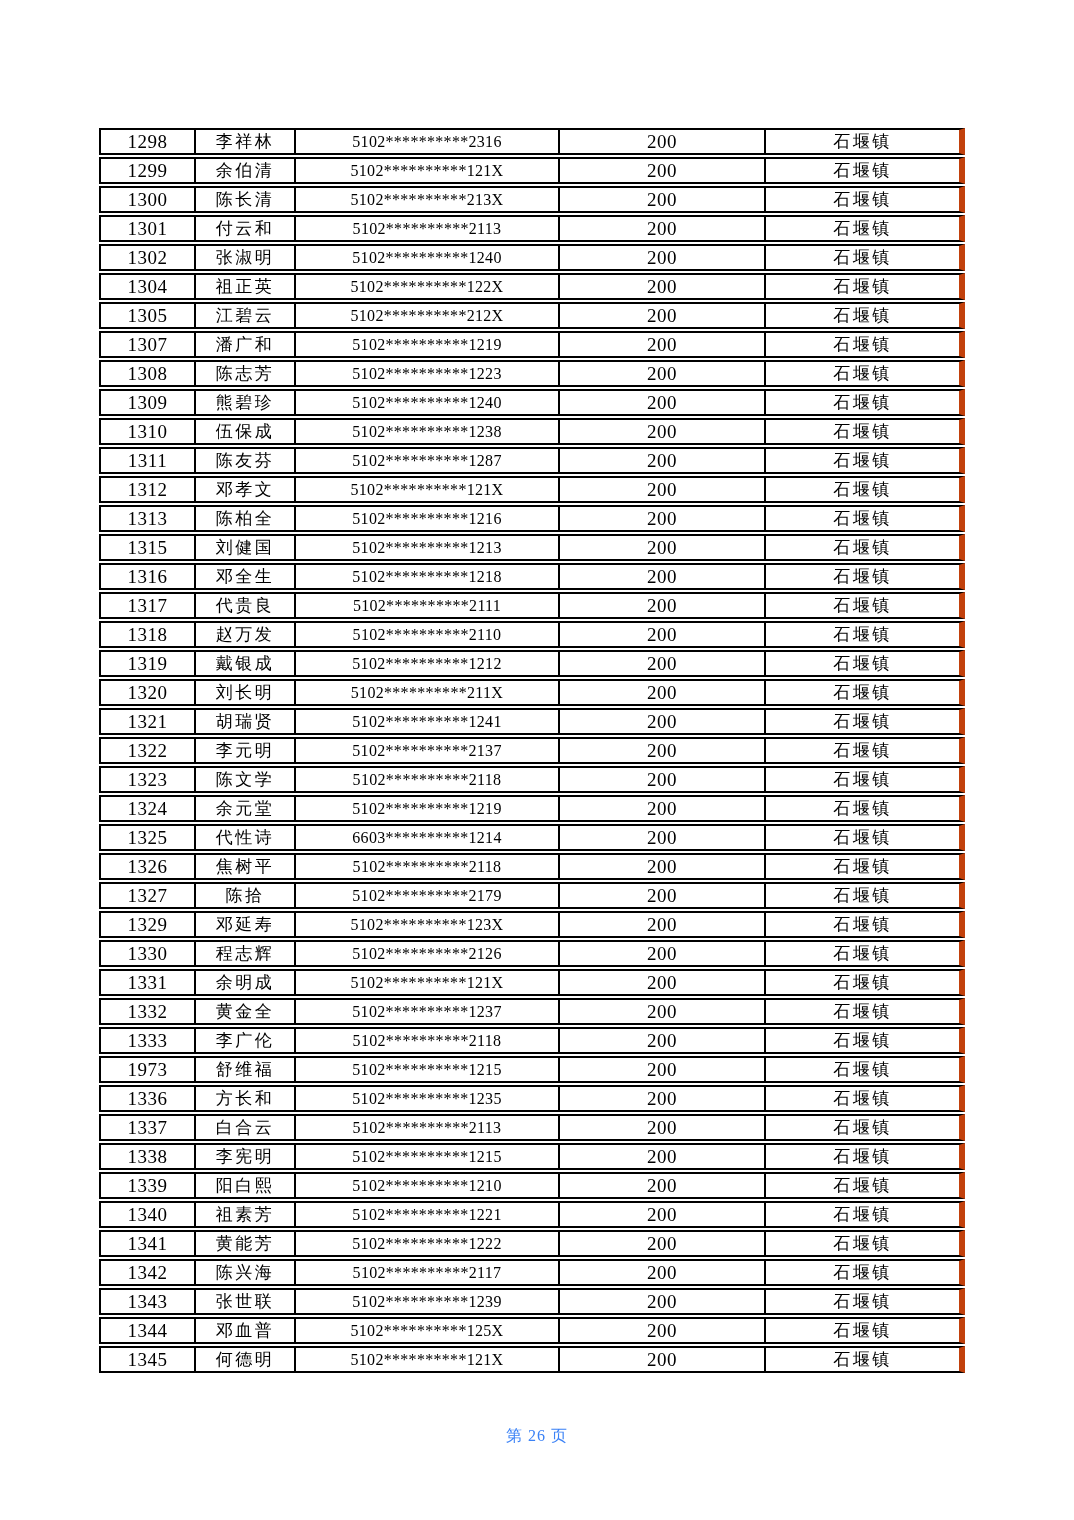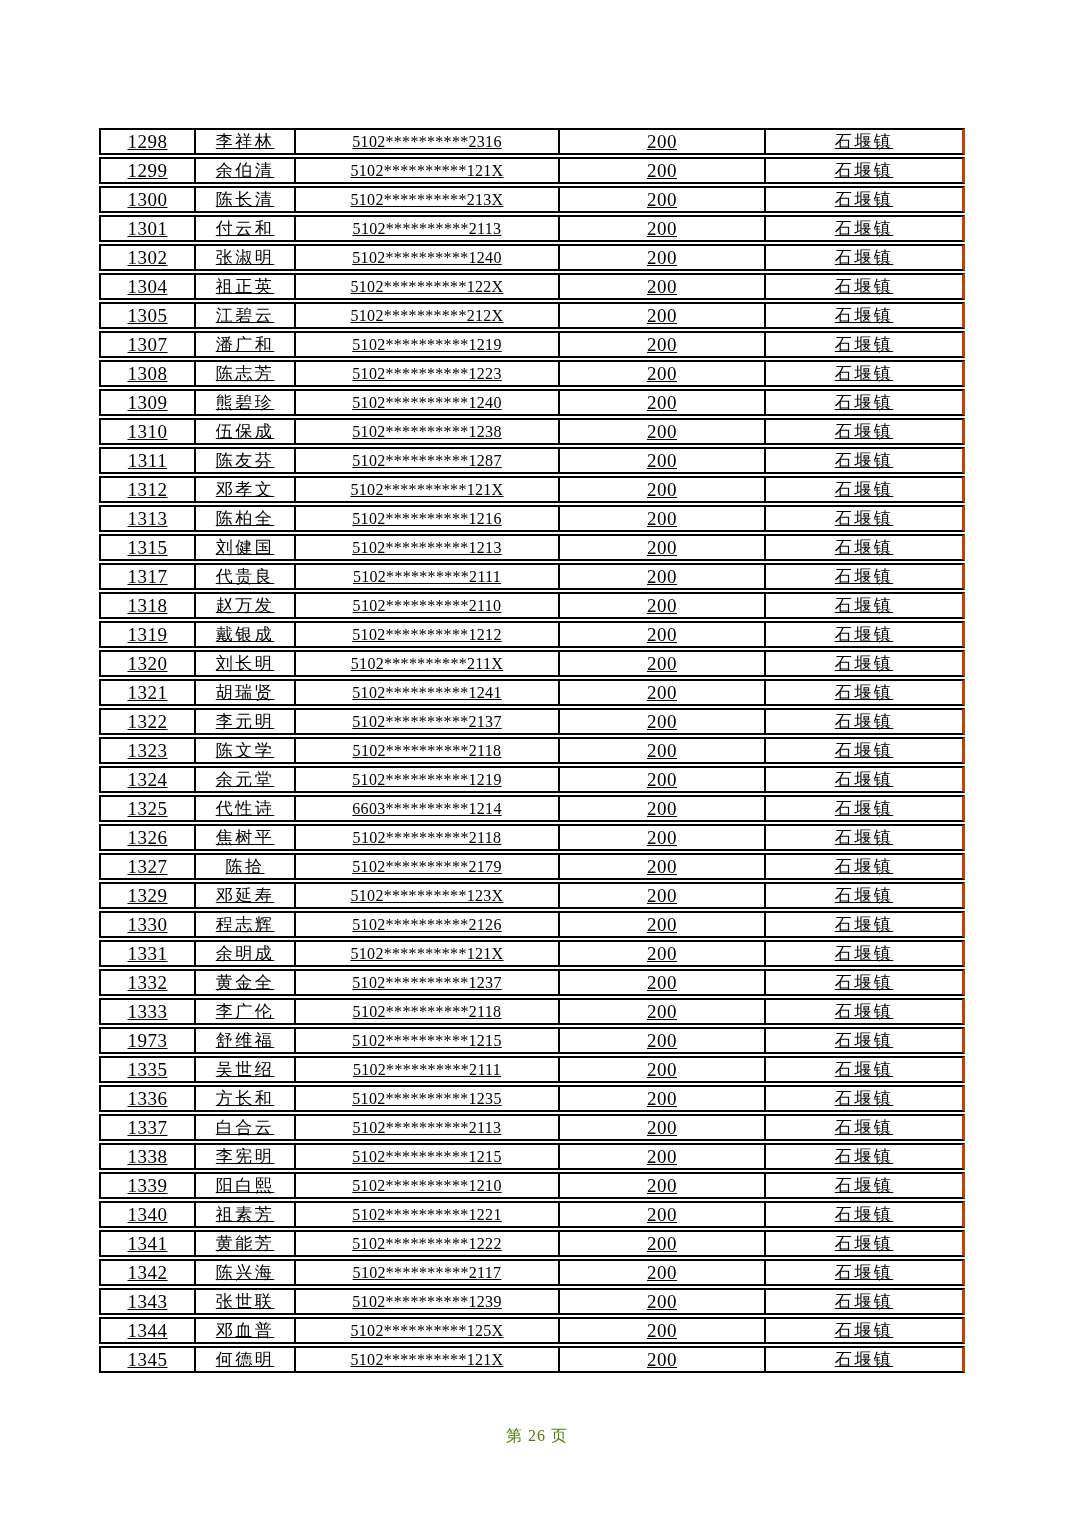--- a/index.html
+++ b/index.html
@@ -15,36 +15,35 @@
     color: #000000;
     overflow: hidden;
   }
   .doc-table {
     position: absolute;
     left: 99px;
     top: 126px;
     border-collapse: separate;
     border-spacing: 0 2px;
     table-layout: fixed;
-    text-decoration: underline;
   }
   .doc-table td {
     height: 17.9px;
     padding: 0;
     margin: 0;
     vertical-align: middle;
     text-align: center;
     border-top: 2px solid #000000;
     border-bottom: 2px solid #000000;
     border-left: 2px solid #000000;
     overflow: hidden;
     white-space: nowrap;
   }
   .doc-table td:last-child {
-    border-right: 3px solid #c2410c;
+    border-right: 6px solid #c2410c;
   }
   .col-index  { width: 95px;  }
   .col-name   { width: 100px; }
   .col-id     { width: 264px; }
   .col-amount { width: 206px; }
   .col-town   { width: 201px; }
   .cell-num {
     font-size: 19px;
     letter-spacing: 0.5px;
   }
@@ -57,21 +56,21 @@
     letter-spacing: 2.5px;
   }
   .page-footer {
     position: absolute;
     top: 1426px;
     left: 0;
     width: 100%;
     text-align: center;
     font-size: 16px;
     letter-spacing: 1px;
-    color: #4d7c0f;
+    color: #3b82f6;
   }
 </style>
 </head>
 <body>
 
 <table class="doc-table">
   <colgroup>
     <col class="col-index">
     <col class="col-name">
     <col class="col-id">
@@ -178,20 +177,27 @@
         <td class="cell-cjk">石堰镇</td>
       </tr>
       <tr>
         <td class="cell-num">1315</td>
         <td class="cell-cjk">刘健国</td>
         <td class="cell-id-text">5102**********1213</td>
         <td class="cell-num">200</td>
         <td class="cell-cjk">石堰镇</td>
       </tr>
       <tr>
+        <td class="cell-num">1316</td>
+        <td class="cell-cjk">邓全生</td>
+        <td class="cell-id-text">5102**********1218</td>
+        <td class="cell-num">200</td>
+        <td class="cell-cjk">石堰镇</td>
+      </tr>
+      <tr>
         <td class="cell-num">1317</td>
         <td class="cell-cjk">代贵良</td>
         <td class="cell-id-text">5102**********2111</td>
         <td class="cell-num">200</td>
         <td class="cell-cjk">石堰镇</td>
       </tr>
       <tr>
         <td class="cell-num">1318</td>
         <td class="cell-cjk">赵万发</td>
         <td class="cell-id-text">5102**********2110</td>
@@ -293,27 +299,20 @@
         <td class="cell-num">1333</td>
         <td class="cell-cjk">李广伦</td>
         <td class="cell-id-text">5102**********2118</td>
         <td class="cell-num">200</td>
         <td class="cell-cjk">石堰镇</td>
       </tr>
       <tr>
         <td class="cell-num">1973</td>
         <td class="cell-cjk">舒维福</td>
         <td class="cell-id-text">5102**********1215</td>
-        <td class="cell-num">200</td>
-        <td class="cell-cjk">石堰镇</td>
-      </tr>
-      <tr>
-        <td class="cell-num">1335</td>
-        <td class="cell-cjk">吴世绍</td>
-        <td class="cell-id-text">5102**********2111</td>
         <td class="cell-num">200</td>
         <td class="cell-cjk">石堰镇</td>
       </tr>
       <tr>
         <td class="cell-num">1336</td>
         <td class="cell-cjk">方长和</td>
         <td class="cell-id-text">5102**********1235</td>
         <td class="cell-num">200</td>
         <td class="cell-cjk">石堰镇</td>
       </tr>

